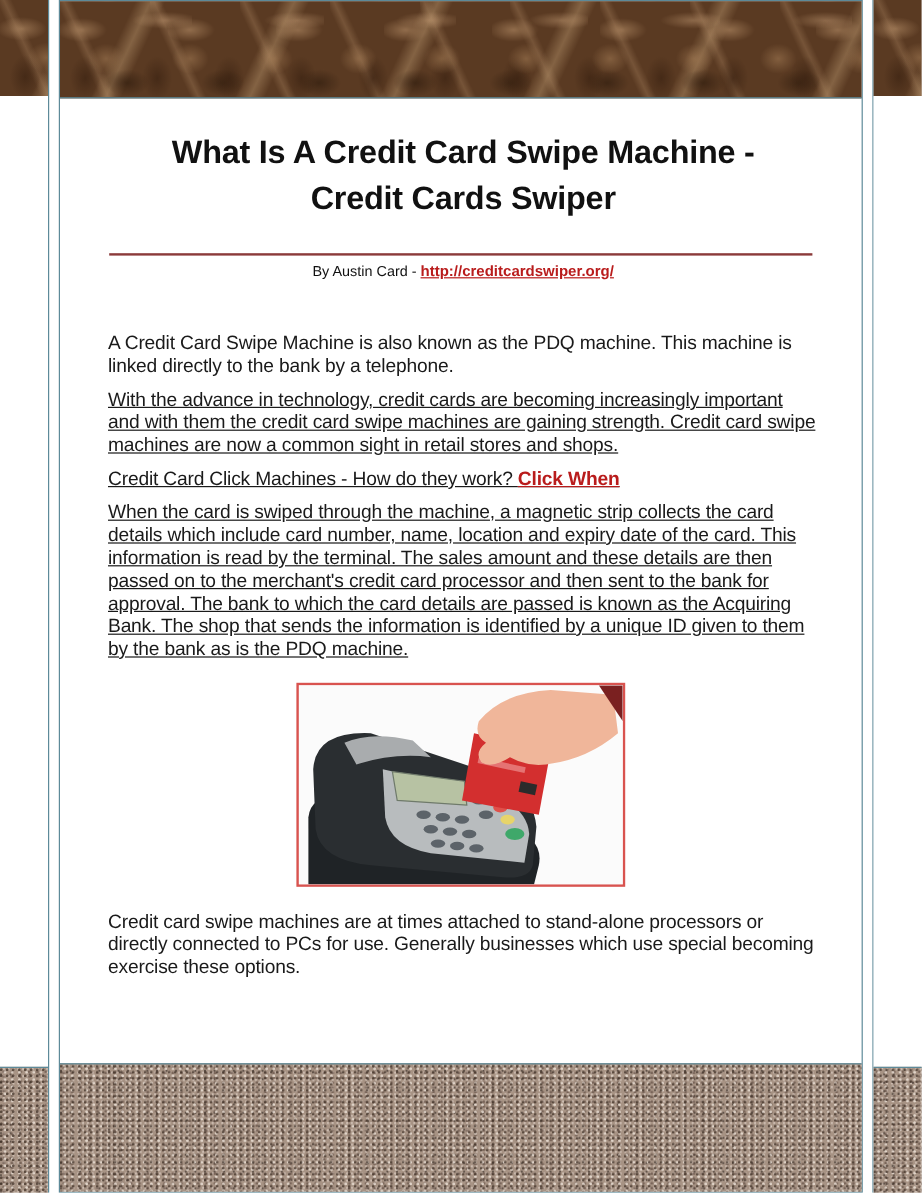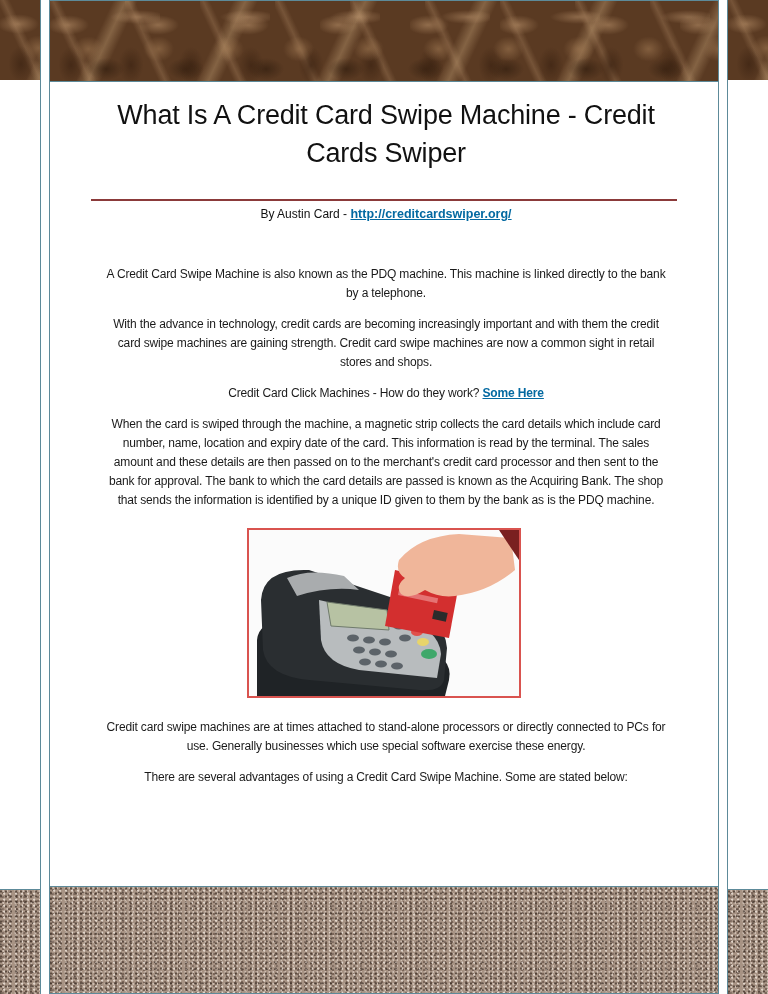--- a/index.html
+++ b/index.html
@@ -43,37 +43,37 @@
       border: 1px solid #5d8a99; background: #fff;
     }
     .panel-top { position: absolute; left: 0; right: 0; top: 0; height: 80px; border-bottom: 1px solid #5d8a99; }
     .panel-bot { position: absolute; left: 0; right: 0; bottom: 0; height: 106px; border-top: 1px solid #5d8a99; }
 
     .content {
       position: absolute; left: 90px; top: 92px; width: 592px;
       color: #1a1a1a;
     }
     .title {
-      font-size: 27px; line-height: 38px; text-align: center; font-weight: normal;
-      margin: 4px; color: #111; letter-spacing: -0.2px;
+      font-size: 27px; line-height: 38px; text-align: center; font-weight: bold;
+      margin: 16px; color: #111; letter-spacing: -0.2px;
     }
     .rule {
       margin-top: 27px; height: 0; border-top: 2px solid #8b3a3a;
       width: 586px; margin-left: 1px;
     }
     .byline { text-align: center; font-size: 12px; margin-top: 6px; color: #111; }
     .byline a, .click-link {
-      color: #0369a1; font-weight: bold; text-decoration: underline;
+      color: #b91c1c; font-weight: bold; text-decoration: underline;
     }
     .byline a { font-size: 12.5px; }
     p {
-      font-size: 12px; line-height: 19px; margin: 12px; letter-spacing: -0.15px; text-align: center;
+      font-size: 16px; line-height: 19px; margin: 0; letter-spacing: -0.15px;
     }
     .p1 { margin-top: 44px; }
-    .gap { margin-top: 9px; }
+    .gap { margin-top: 9px; text-decoration: underline; }
     .figure {
       position: relative; width: 270px; height: 166px; margin: 18px 0 0 157px;
       border: 2px solid #d9534f; background: #fafafa; overflow: hidden;
     }
     .after-fig { margin-top: 20px; }
   </style>
 </head>
 <body>
 
 <div class="side-left frame-line" style="border-width:0 1px 0 0;">
@@ -96,21 +96,21 @@
   <h1 class="title">What Is A Credit Card Swipe Machine - Credit Cards Swiper</h1>
   <div class="rule"></div>
   <div class="byline">
     <span>By Austin Card - </span><a href="#">http://creditcardswiper.org/</a>
   </div>
 
   <p class="p1">A Credit Card Swipe Machine is also known as the PDQ machine. This machine is linked directly to the bank by a telephone.</p>
   <p class="gap">With the advance in technology, credit cards are becoming increasingly important and with them the credit card swipe machines are gaining strength. Credit card swipe machines are now a common sight in retail stores and shops.</p>
 
   <p class="gap">
-    <span>Credit Card Click Machines - How do they work? </span><a href="#" class="click-link">Some Here</a>
+    <span>Credit Card Click Machines - How do they work? </span><a href="#" class="click-link">Click When</a>
   </p>
 
   <p class="gap">When the card is swiped through the machine, a magnetic strip collects the card details which include card number, name, location and expiry date of the card. This information is read by the terminal. The sales amount and these details are then passed on to the merchant's credit card processor and then sent to the bank for approval. The bank to which the card details are passed is known as the Acquiring Bank. The shop that sends the information is identified by a unique ID given to them by the bank as is the PDQ machine.</p>
 
   <div class="figure">
     <svg width="270" height="166" viewBox="0 0 270 166">
       <rect width="270" height="166" fill="#fbfbfb"></rect>
 
       <path d="M8 110 Q10 90 40 92 L170 118 Q205 126 200 150 L196 166 L8 166 Z" fill="#1f2326"></path>
 
@@ -141,15 +141,14 @@
 
       <path d="M146 40 L210 54 L200 108 L136 96 Z" fill="#d32f2f"></path>
       <rect x="150" y="60" width="40" height="5" fill="#e57373" transform="rotate(12 150 60)"></rect>
       <rect x="185" y="80" width="14" height="9" fill="#2b2b2b" transform="rotate(12 185 80)"></rect>
 
       <path d="M150 30 Q170 6 210 4 L262 8 L266 40 Q240 62 206 66 Q190 68 176 60 Q160 70 152 64 Q146 56 156 48 Q146 42 150 30 Z" fill="#f0b69a"></path>
       <path d="M250 0 L270 0 L270 30 Z" fill="#7a2020"></path>
     </svg>
   </div>
 
-  <p class="after-fig">Credit card swipe machines are at times attached to stand-alone processors or directly connected to PCs for use. Generally businesses which use special software exercise these energy.</p>
-  <p class="gap">There are several advantages of using a Credit Card Swipe Machine. Some are stated below:</p>
+  <p class="after-fig">Credit card swipe machines are at times attached to stand-alone processors or directly connected to PCs for use. Generally businesses which use special becoming exercise these options.</p>
 </div>
 
 </body></html>

